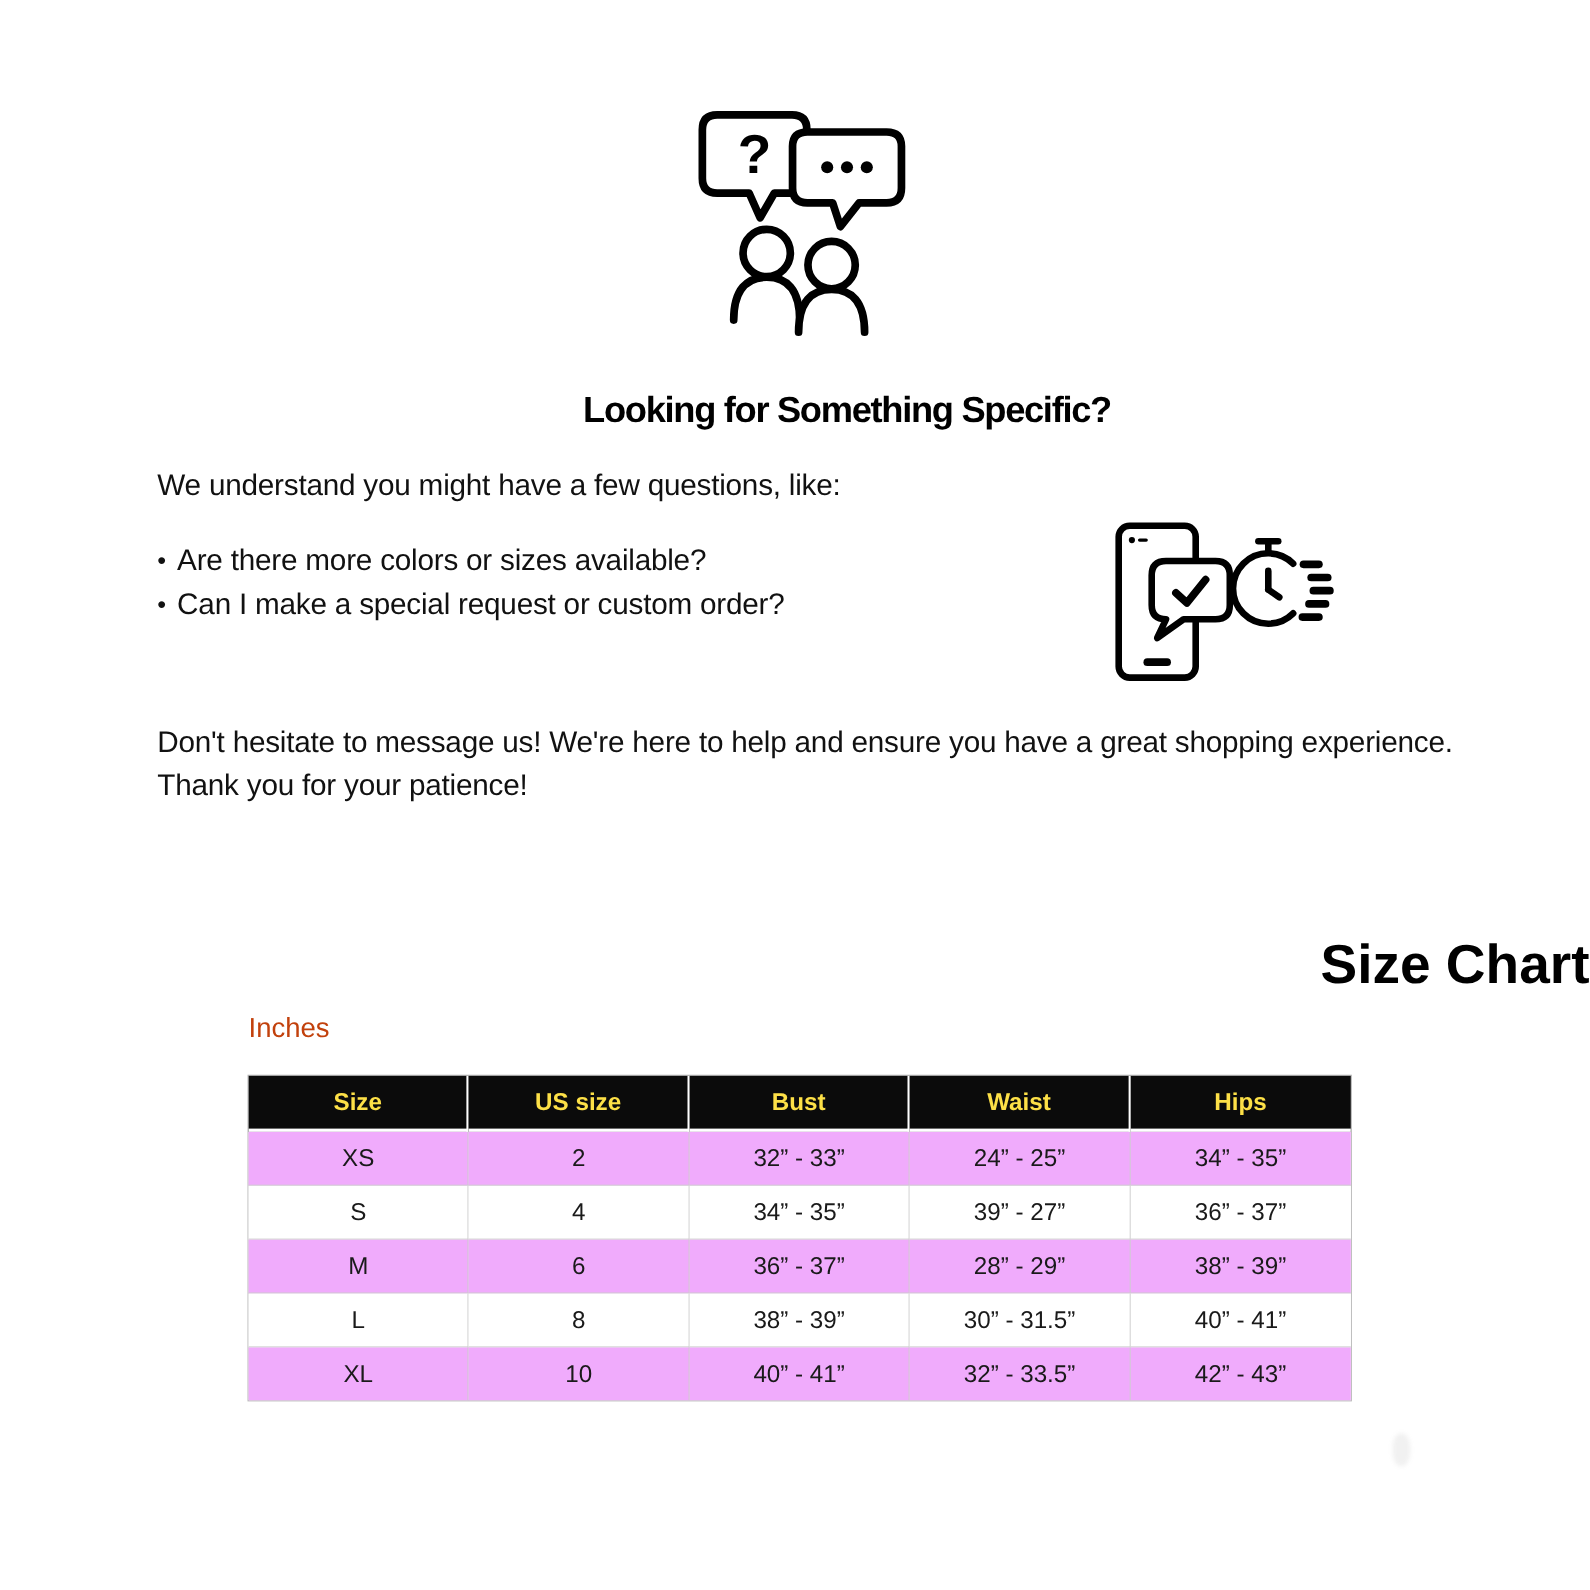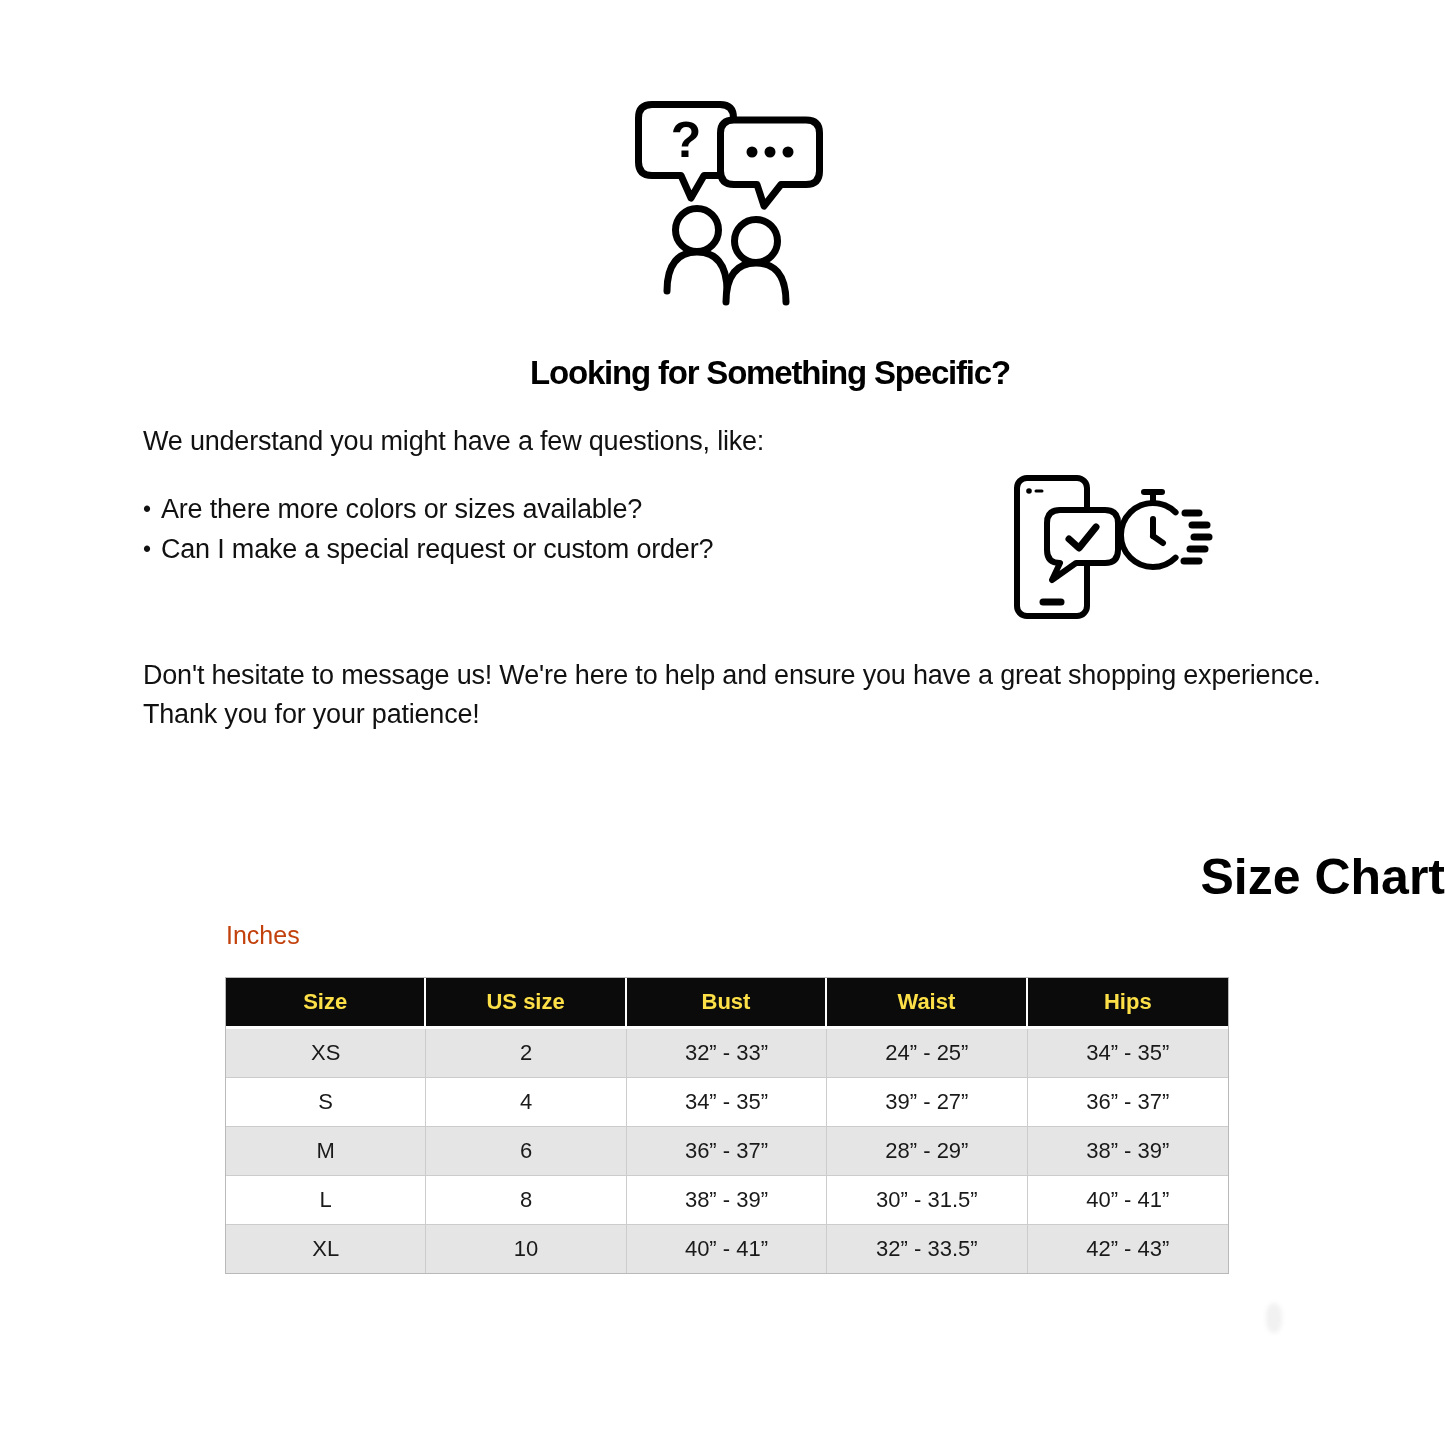--- a/index.html
+++ b/index.html
@@ -62,21 +62,21 @@
     font-size: 22px;
   }
   .size-table th:last-child { border-right: none; margin-left: 20px; }
   .size-table td {
     height: 46px;
     border-right: 1px solid #cccccc;
     border-bottom: 1px solid #cccccc;
   }
   .size-table td:last-child { border-right: none; }
   .size-table tr:last-child td { border-bottom: none; }
-  .size-table tr.alt td { background: #e5e5e5; }
+  .size-table tr.alt td { background: #f0abfc; }
   .size-table tr.plain td { background: #ffffff; }
 
   .watermark {
     left: 1266px; top: 1303px; width: 16px; height: 30px;
     background: rgba(120,120,120,0.10);
     border-radius: 50% / 40%;
     filter: blur(2px);
   }
 </style>
 </head>

